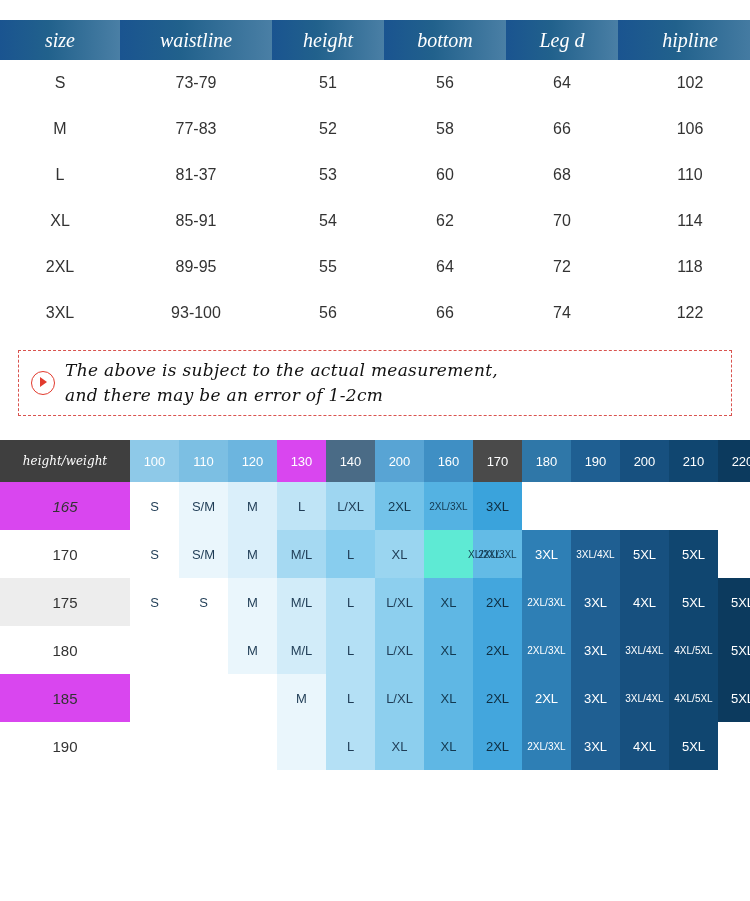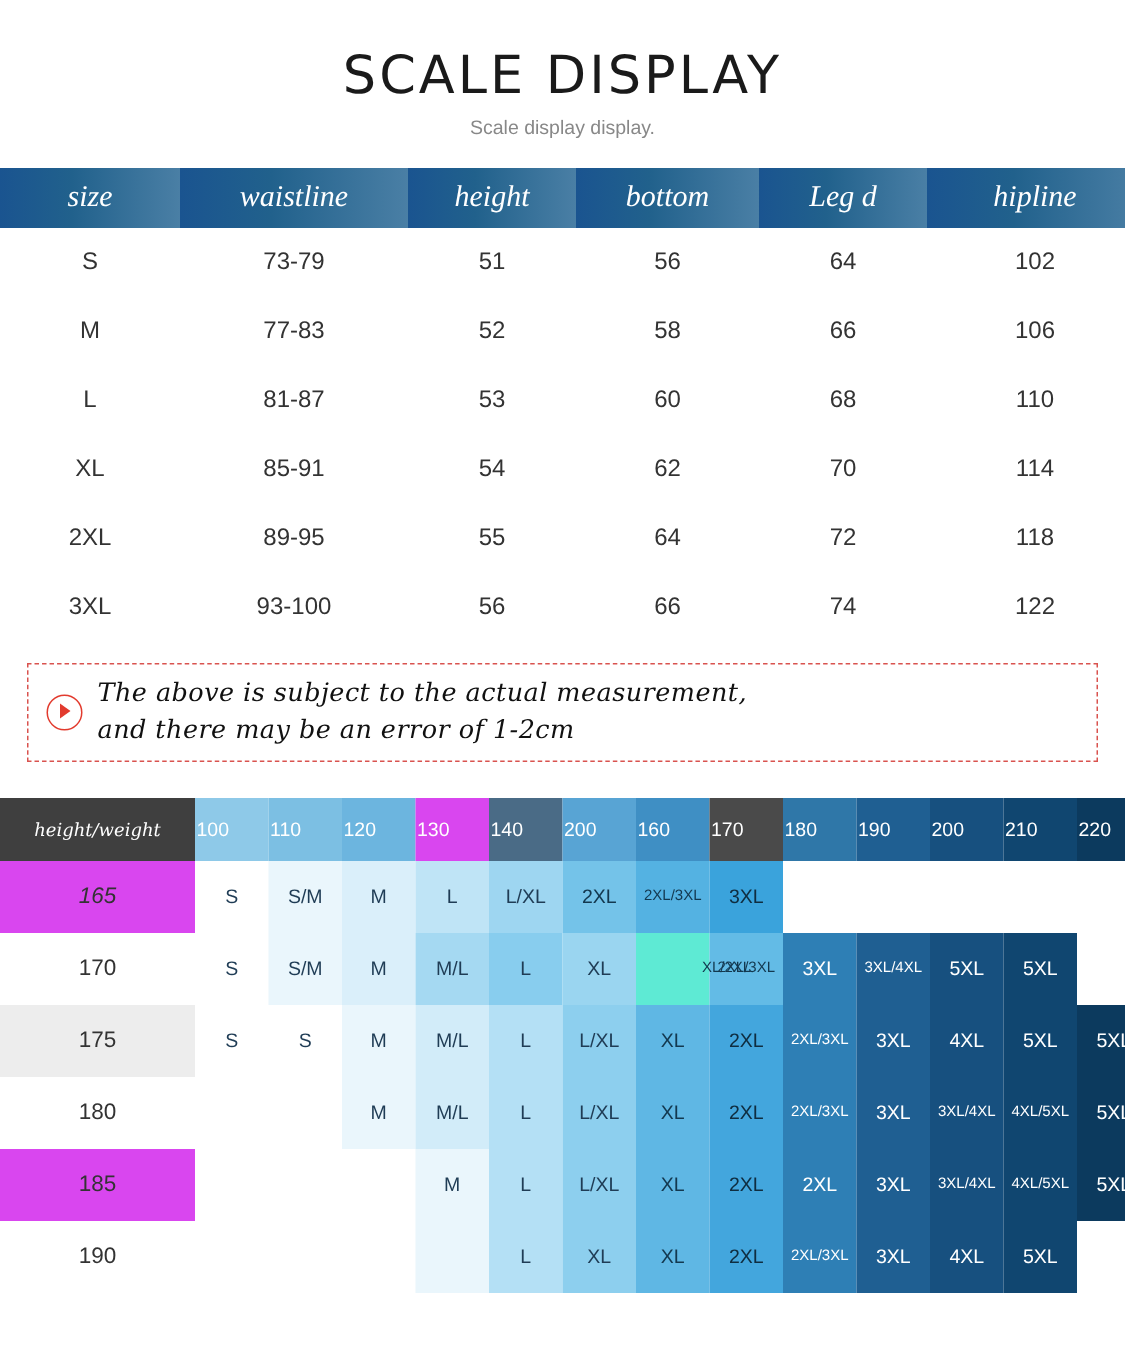--- a/index.html
+++ b/index.html
@@ -123,21 +123,21 @@
     font-weight: normal;
     height: 40px;
     text-align: center;
     width: 128px;
   }
   .matrix th.colhead {
     color: #fff;
     font-size: 13px;
     font-weight: normal;
     height: 40px;
-    text-align: left;
+    text-align: center;
     vertical-align: middle;
   }
   .matrix td.rowhead {
     font-size: 15px;
     color: #333;
     text-align: center;
     vertical-align: middle;
     height: 46px;
     width: 128px;
   }
@@ -150,24 +150,20 @@
   }
   .matrix td.cell.small {
     font-size: 10px;
   }
 </style>
 </head>
 <body>
 
 <div class="page">
 
-  <div class="header">
-    <div class="header-title">SCALE DISPLAY</div>
-    <div class="header-sub">Scale display display.</div>
-  </div>
 
   <table class="size-table">
     <thead>
       <tr id="size-head-row">
           <th style="width: 118px;">size</th>
           <th style="width: 150px;">waistline</th>
           <th style="width: 110px;">height</th>
           <th style="width: 120px;">bottom</th>
           <th style="width: 110px;">Leg d</th>
           <th style="width: 142px;">hipline</th>
@@ -185,21 +181,21 @@
         <tr>
           <td>M</td>
           <td>77-83</td>
           <td>52</td>
           <td>58</td>
           <td>66</td>
           <td>106</td>
         </tr>
         <tr>
           <td>L</td>
-          <td>81-87</td>
+          <td>81-37</td>
           <td>53</td>
           <td>60</td>
           <td>68</td>
           <td>110</td>
         </tr>
         <tr>
           <td>XL</td>
           <td>85-91</td>
           <td>54</td>
           <td>62</td>

